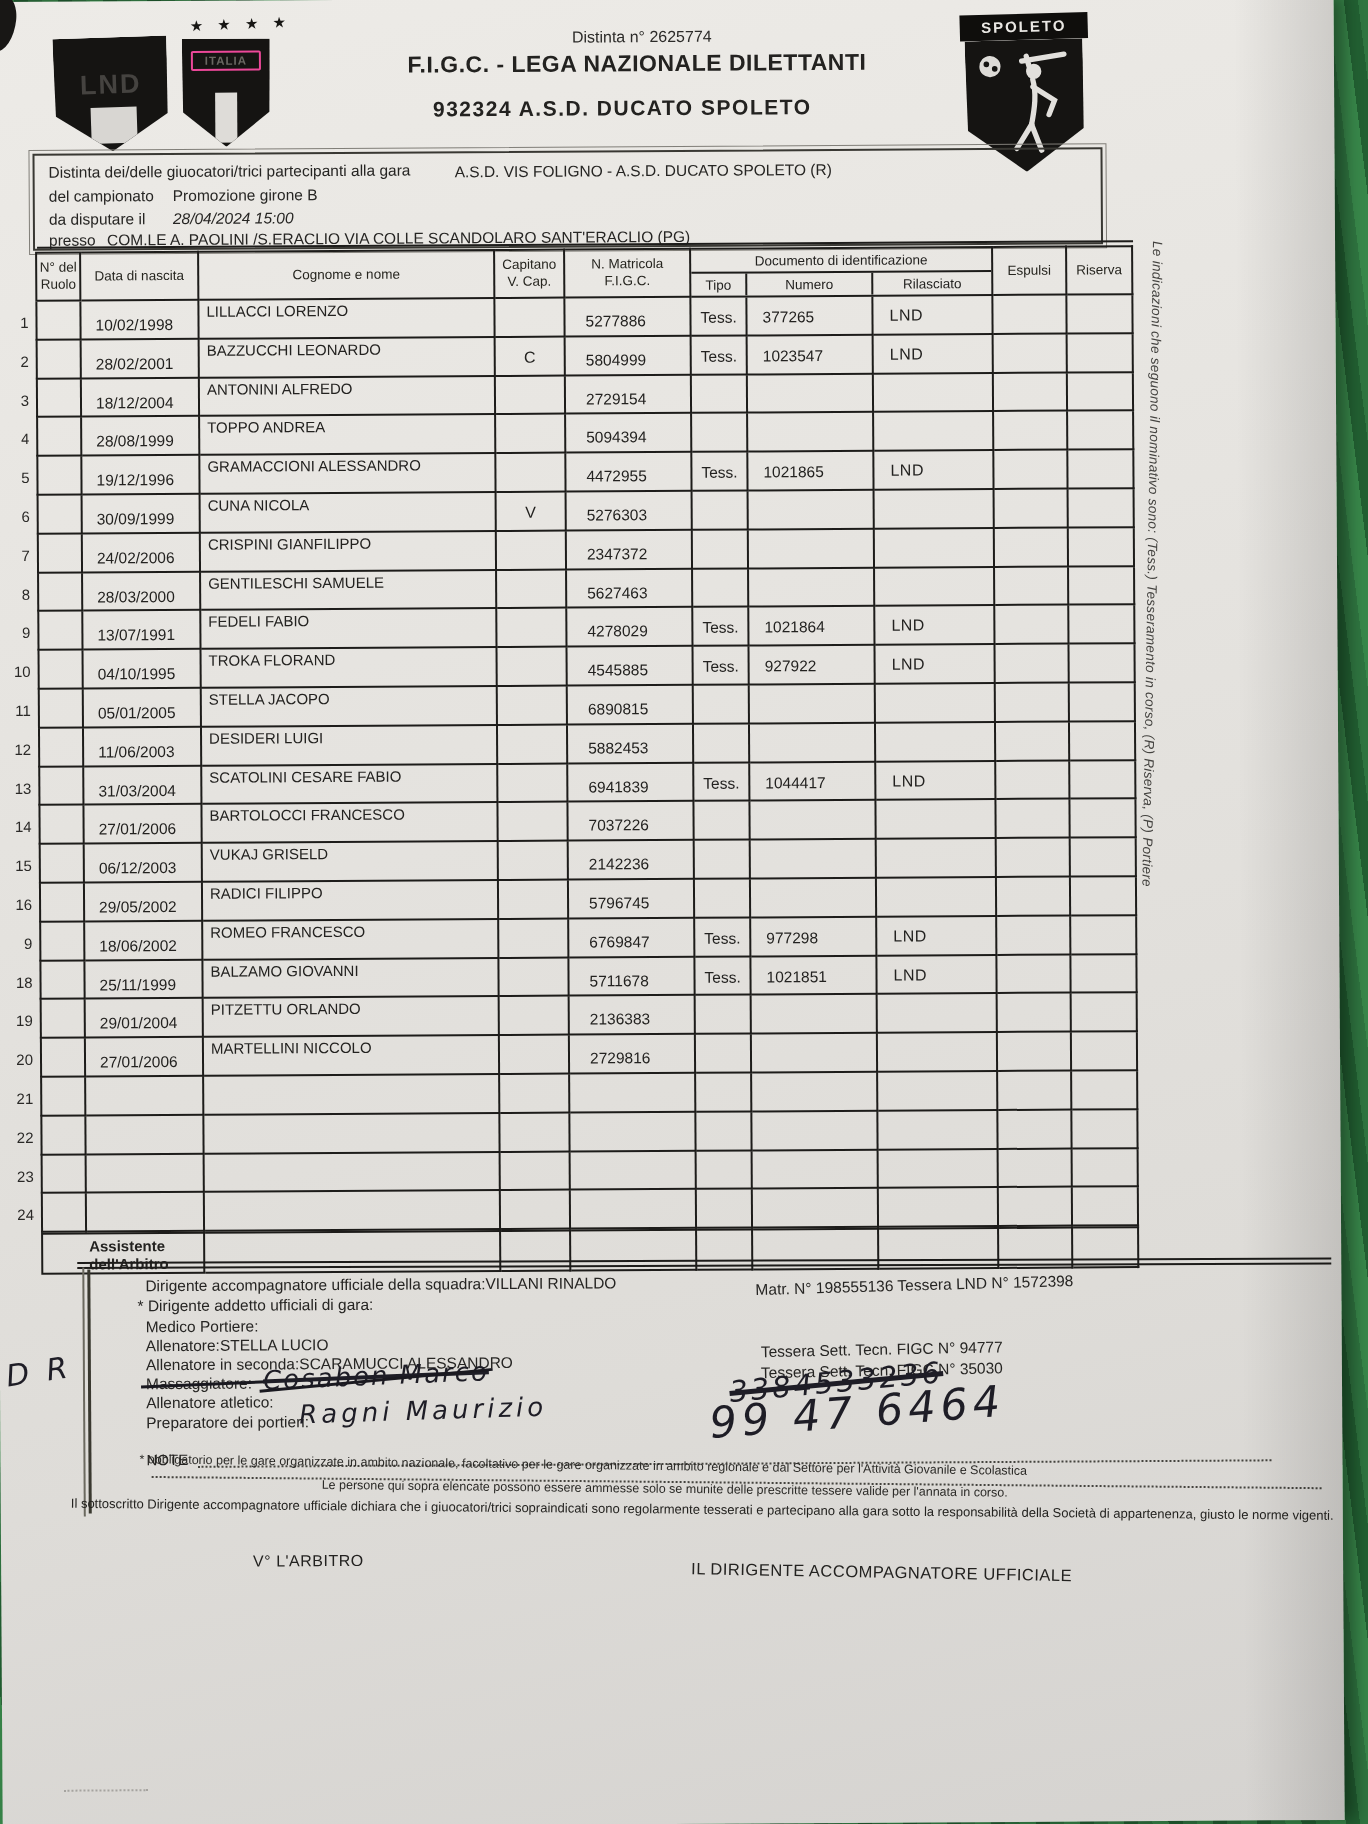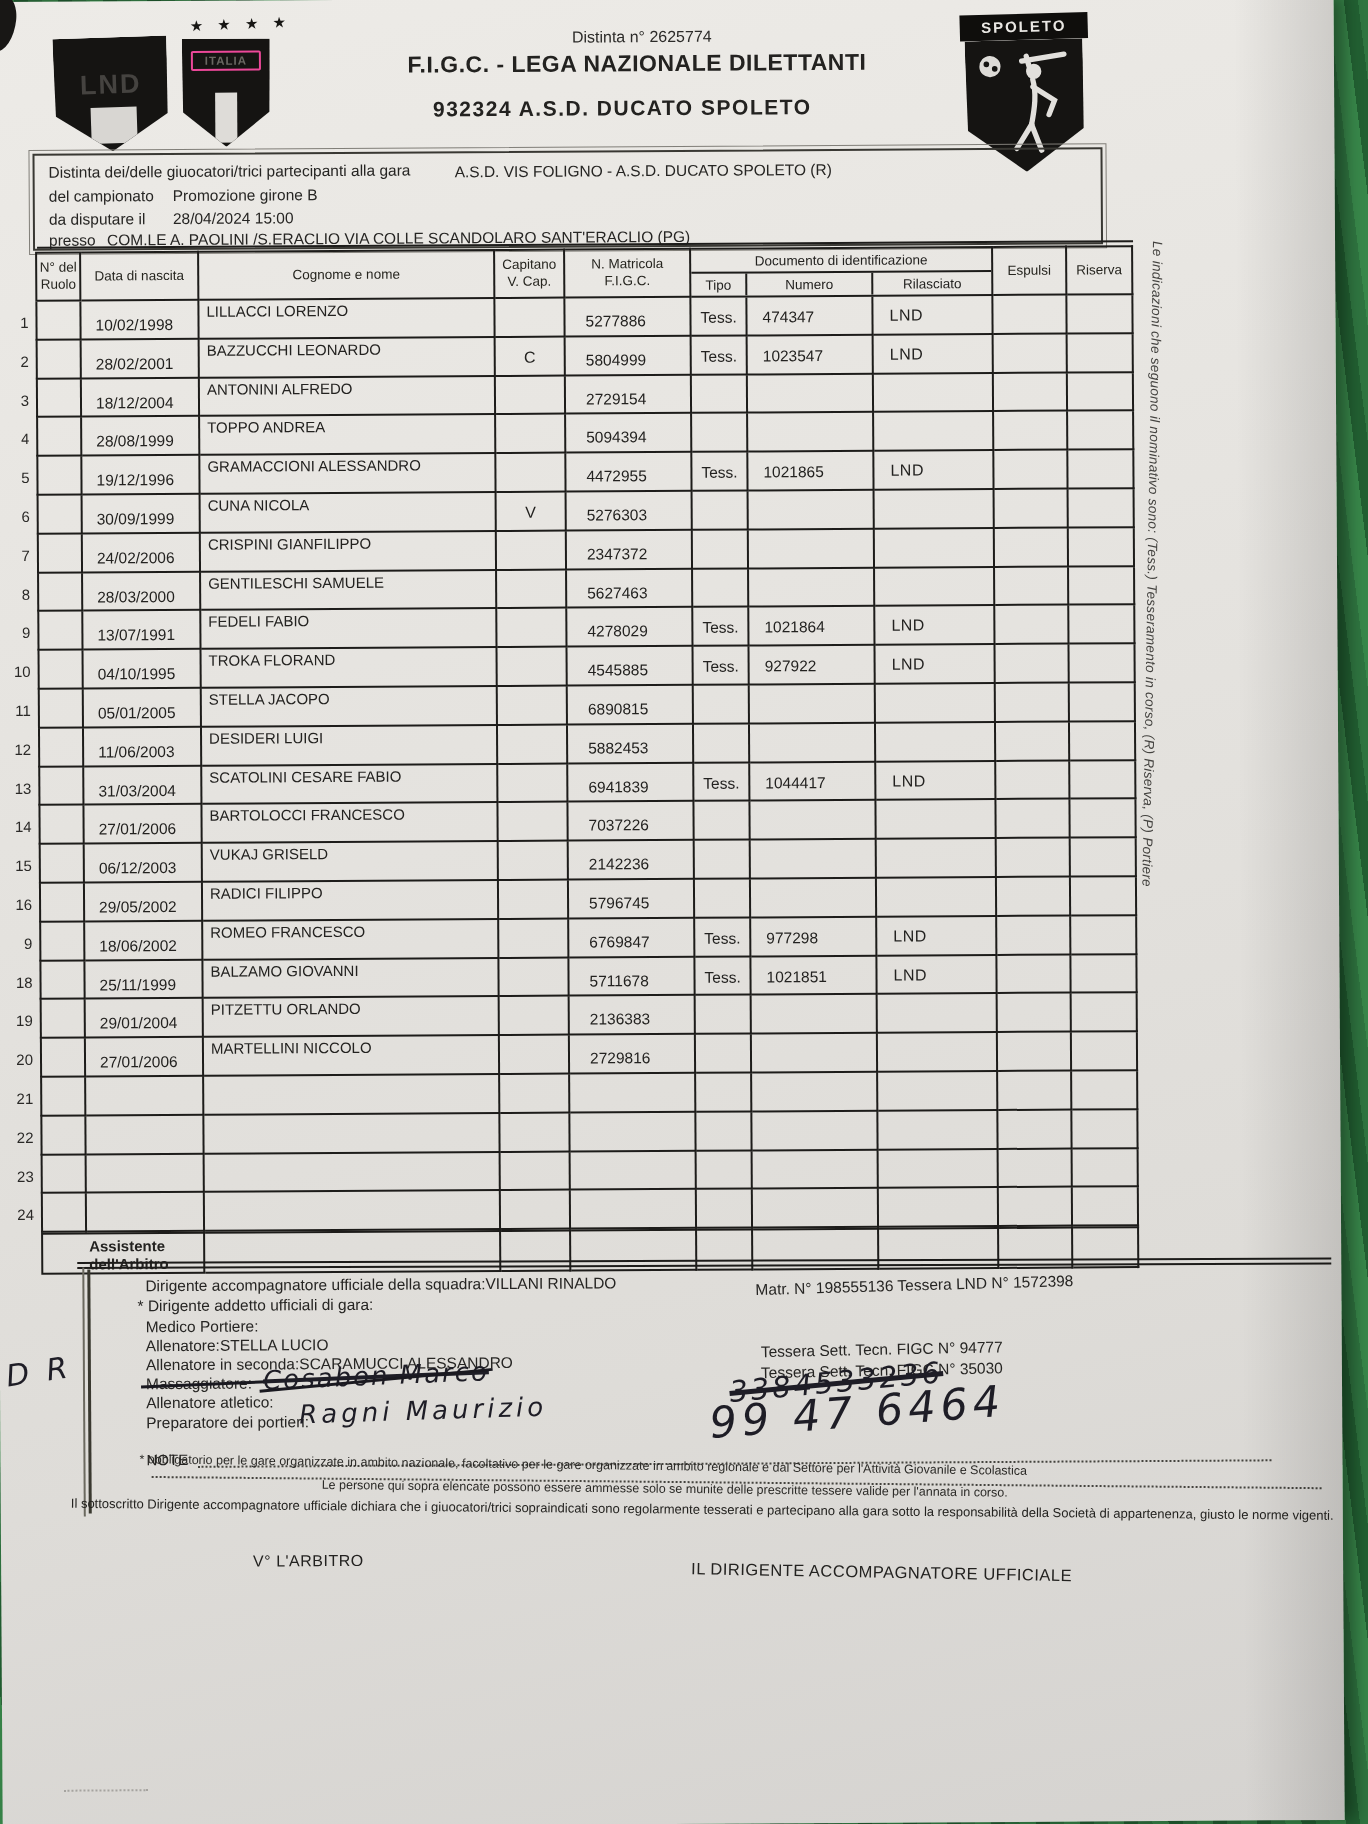--- a/index.html
+++ b/index.html
@@ -141,21 +141,21 @@
       <circle cx="58" cy="27" r="6.5" fill="#e2e0dc"></circle>
     </svg>
   </div>
 
   <div class="abs infobox">
     <div class="il" style="left:14px;top:8px;">Distinta dei/delle giuocatori/trici partecipanti alla gara</div>
     <div class="il" style="left:420px;top:10px;">A.S.D. VIS FOLIGNO - A.S.D. DUCATO SPOLETO (R)</div>
     <div class="il" style="left:14px;top:32px;">del campionato</div>
     <div class="il" style="left:138px;top:32px;">Promozione girone B</div>
     <div class="il" style="left:14px;top:55px;">da disputare il</div>
-    <div class="il" style="left:138px;top:55px;">28/04/2024 15:00</div>
+    <div class="il" style="left:138px;top:55px;font-style:italic;">28/04/2024 15:00</div>
     <div class="il" style="left:14px;top:76px;">presso</div>
     <div class="il" style="left:72px;top:76px;">COM.LE A. PAOLINI /S.ERACLIO VIA COLLE SCANDOLARO SANT'ERACLIO (PG)</div>
   </div>
 
   <div class="abs vnote">Le indicazioni che seguono il nominativo sono: (Tess.) Tesseramento in corso, (R) Riserva, (P) Portiere</div>
 
   <div class="abs table">
     <div class="trow thead-row">
       <div class="cell"></div>
       <div class="cell bcell first-b th">N° del
@@ -180,21 +180,21 @@
 
     <div>
         <div class="trow brow">
       <div class="cell num">1</div>
       <div class="cell bcell first-b"></div>
       <div class="cell bcell cd">10/02/1998</div>
       <div class="cell bcell cn">LILLACCI LORENZO</div>
       <div class="cell bcell cc"></div>
       <div class="cell bcell cm">5277886</div>
       <div class="cell bcell ct">Tess.</div>
-      <div class="cell bcell cnum">474347</div>
+      <div class="cell bcell cnum">377265</div>
       <div class="cell bcell cr">LND</div>
       <div class="cell bcell"></div>
       <div class="cell bcell"></div>
     </div>
         <div class="trow brow">
       <div class="cell num">2</div>
       <div class="cell bcell first-b"></div>
       <div class="cell bcell cd">28/02/2001</div>
       <div class="cell bcell cn">BAZZUCCHI LEONARDO</div>
       <div class="cell bcell cc">C</div>

